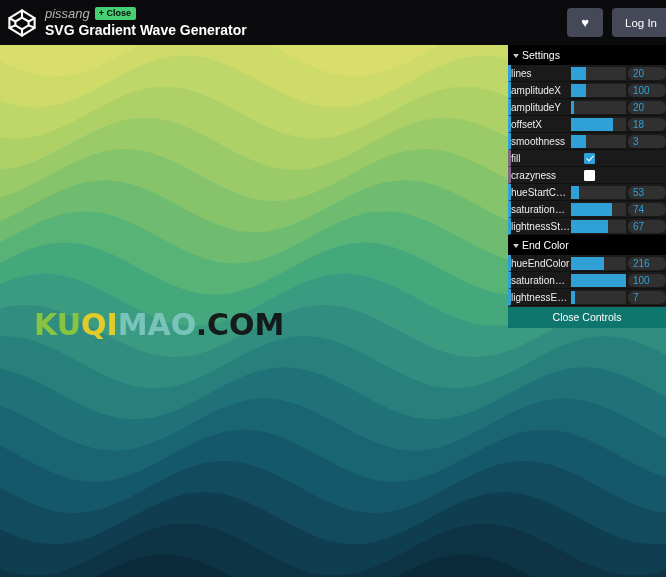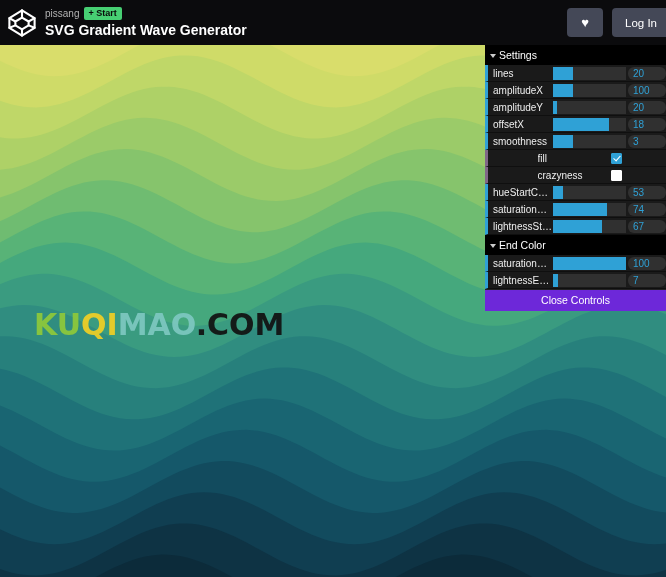--- a/index.html
+++ b/index.html
@@ -12,21 +12,21 @@
   #app{position:relative;width:666px;height:577px;overflow:hidden;}
 
   
   .header{
     position:absolute;top:0;left:0;width:666px;height:45px;
     background:#0b0b0d;display:flex;align-items:center;z-index:30;
   }
   .logo{margin-left:7px;width:30px;height:30px;flex:0 0 auto;display:block;}
   .title-block{margin-left:8px;display:flex;flex-direction:column;justify-content:center;}
   .tline1{display:flex;align-items:center;gap:5px;height:13px;}
-  .author{font-size:10px;color:#b3b3b3;line-height:11px;}
+  .author{font-size:13px;color:#b3b3b3;line-height:11px;font-style:italic;}
   .follow{
     background:#47cf73;color:#0a0a0a;font-size:9px;font-weight:bold;
     border-radius:2px;padding:1px 5px 2px 4px;line-height:10px;white-space:nowrap;
   }
   .pen-title{font-size:14px;font-weight:bold;color:#ffffff;line-height:17px;margin-top:2px;white-space:nowrap;}
 
   .hdr-right{margin-left:auto;display:flex;align-items:center;gap:9px;padding-right:0px;}
   .btn{
     height:29px;border-radius:4px;display:flex;align-items:center;justify-content:center;
     font-size:11.5px;color:#fff;background:#444857;padding:0 13px;white-space:nowrap;cursor:pointer;
@@ -43,36 +43,36 @@
   .watermark{
     position:absolute;left:34px;top:263px;z-index:12;
     font-family:"DejaVu Sans", sans-serif;font-weight:bold;font-size:30px;
     letter-spacing:0px;opacity:.92;white-space:nowrap;pointer-events:none;
     line-height:34px;
   }
   .watermark span{display:inline;}
 
   
   .gui{
-    position:absolute;right:0;top:45px;width:181px;z-index:25;
+    position:absolute;right:0;top:45px;width:158px;z-index:25;
     font-family:"Liberation Sans", sans-serif;font-size:10.5px;color:#eeeeee;
     background:#1a1a1a;
   }
   .gui-folder-title{
     background:#000000;color:#fff;font-size:10.5px;padding:4px 0 4px 14px;
     position:relative;line-height:12px;cursor:pointer;
   }
   .gui-folder-title::before{
     content:"";position:absolute;left:6px;top:8px;
     border-left:4px solid #ccc;border-top:3px solid transparent;border-bottom:3px solid transparent;
     transform:rotate(90deg);
   }
   .row{
     display:flex;align-items:center;height:17px;border-left:3px solid #2fa1d6;
-    background:#1a1a1a;border-bottom:1px solid #0f0f0f;padding-left:5px;box-sizing:border-box;justify-content:center;
+    background:#1a1a1a;border-bottom:1px solid #0f0f0f;box-sizing:border-box;
   }
   .row.bool{border-left-color:#806787;}
   .row.func{border-left-color:#e61d5f;}
   .row-name{width:60px;font-size:10px;color:#eee;overflow:hidden;white-space:nowrap;text-overflow:ellipsis;flex:0 0 auto;}
   .slider-track{
     position:relative;flex:1 1 auto;height:13px;background:#303030;margin-right:2px;cursor:ew-resize;
   }
   .slider-fill{position:absolute;left:0;top:0;height:13px;background:#2fa1d6;}
   .row-val{
     width:38px;flex:0 0 auto;background:#303030;height:13px;line-height:13px;
@@ -83,21 +83,21 @@
     background:#fff;border:1px solid #fff;border-radius:1px;position:relative;
   }
   .chk.on{background:#2fa1d6;border-color:#2fa1d6;}
   .chk.on::after{
     content:"";position:absolute;left:3px;top:0px;width:3px;height:6px;
     border:solid #fff;border-width:0 1.6px 1.6px 0;transform:rotate(42deg);
   }
   .row.func .row-name{width:auto;}
   .row.func{height:20px;}
   .close-bar{
-    background:#6d28d9;color:#fff;font-size:10.5px;text-align:center;
+    background:#0f766e;color:#fff;font-size:10.5px;text-align:center;
     padding:4px 7px 5px;line-height:12px;cursor:pointer;border-top:1px solid #222;
   }
 </style>
 </head>
 <body>
 
 <div id="app">
 
   <div class="header">
     <svg class="logo" viewBox="0 0 100 100">
@@ -109,21 +109,21 @@
         <line x1="8" y1="34" x2="28" y2="45"></line>
         <line x1="92" y1="34" x2="72" y2="45"></line>
         <line x1="8" y1="66" x2="28" y2="58"></line>
         <line x1="92" y1="66" x2="72" y2="58"></line>
       </g>
     </svg>
 
     <div class="title-block">
       <div class="tline1">
         <span class="author">pissang</span>
-        <span class="follow">+ Start</span>
+        <span class="follow">+ Close</span>
       </div>
       <div class="pen-title">SVG Gradient Wave Generator</div>
     </div>
 
     <div class="hdr-right">
       <div class="btn btn-heart">♥</div>
       <div class="btn btn-login">Log In</div>
     </div>
   </div>
 
@@ -218,20 +218,27 @@
       </div>
       <div class="row">
         <div class="row-name">lightnessStart...</div>
         <div class="slider-track">
           <div class="slider-fill" style="width: 67%;"></div>
         </div>
         <div class="row-val">67</div>
       </div>
       <div class="gui-folder-title">End Color</div>
       <div class="row">
+        <div class="row-name">hueEndColor</div>
+        <div class="slider-track">
+          <div class="slider-fill" style="width: 60%;"></div>
+        </div>
+        <div class="row-val">216</div>
+      </div>
+      <div class="row">
         <div class="row-name">saturationEnd...</div>
         <div class="slider-track">
           <div class="slider-fill" style="width: 100%;"></div>
         </div>
         <div class="row-val">100</div>
       </div>
       <div class="row">
         <div class="row-name">lightnessEndC...</div>
         <div class="slider-track">
           <div class="slider-fill" style="width: 7%;"></div>

